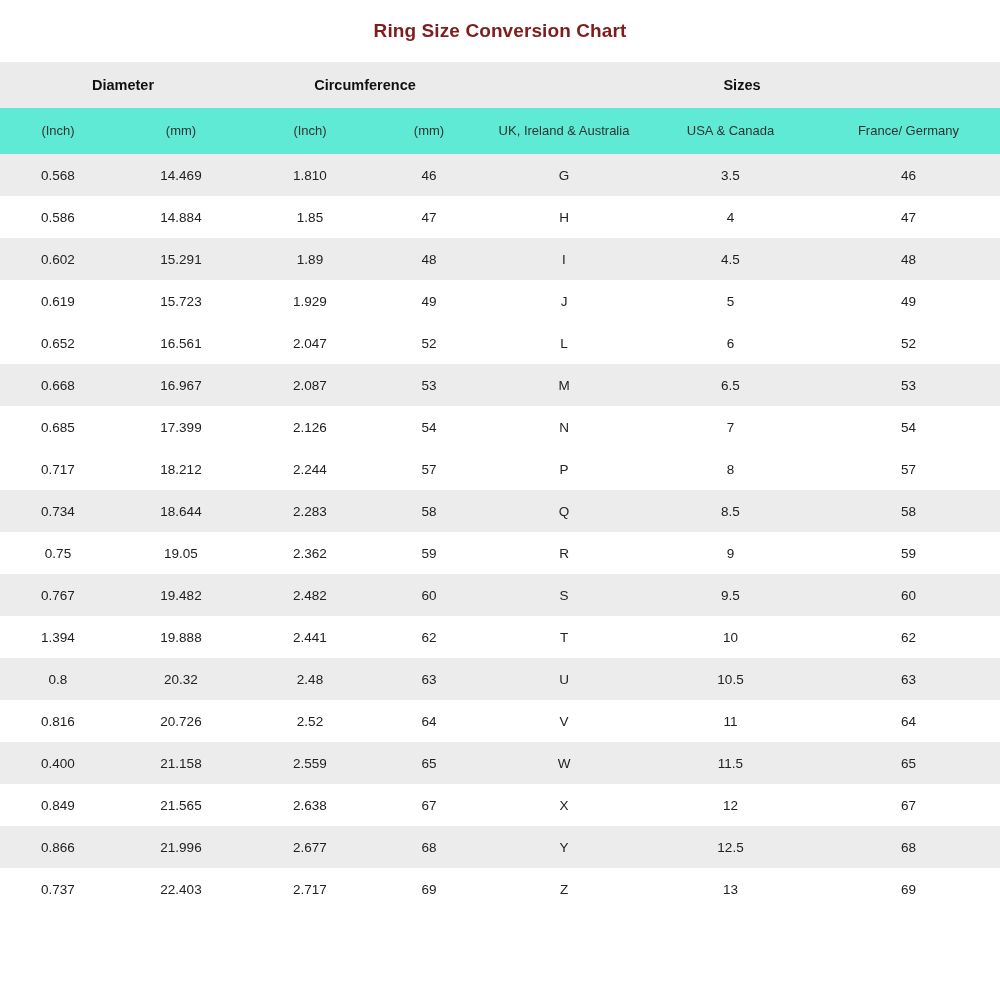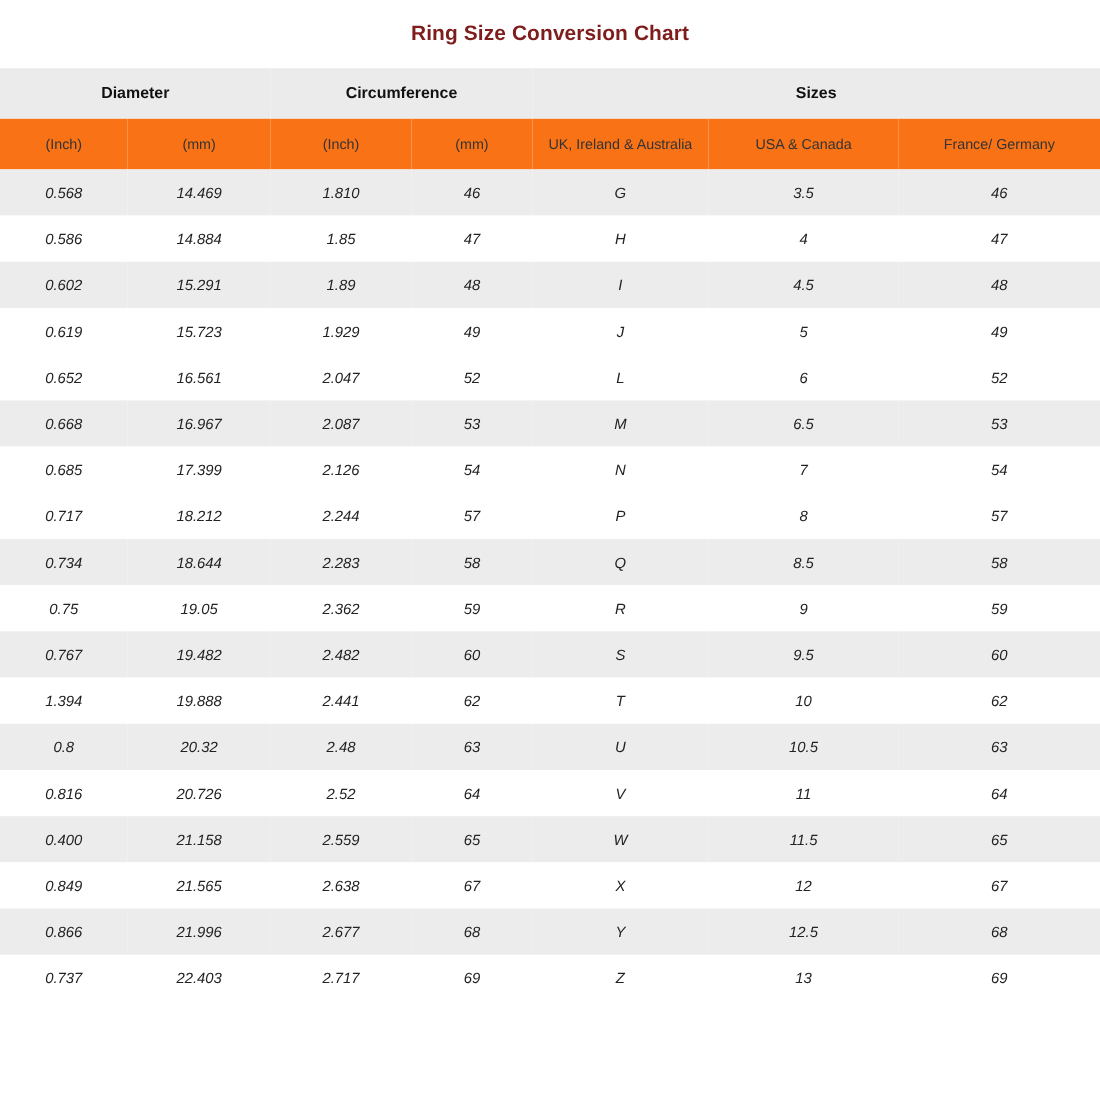--- a/index.html
+++ b/index.html
@@ -45,31 +45,30 @@
   
   tr.group-row th {
     background: #ebebeb;
     height: 46px;
     font-size: 14.5px;
     font-weight: bold;
     color: #111111;
   }
   
   tr.sub-row th {
-    background: #f97316;
+    background: #5eead4;
     height: 46px;
     font-size: 13px;
     color: #333333;
     line-height: 1.15;
     padding: 0 6px;
   }
   
   tbody tr {
     height: 42px;
-    font-style: italic;
   }
   tbody tr.shade td {
     background: #ececec;
   }
   tbody tr.plain td {
     background: #ffffff;
   }
   col.c1 { width: 11.6%; }
   col.c2 { width: 13.0%; }
   col.c3 { width: 12.8%; }

